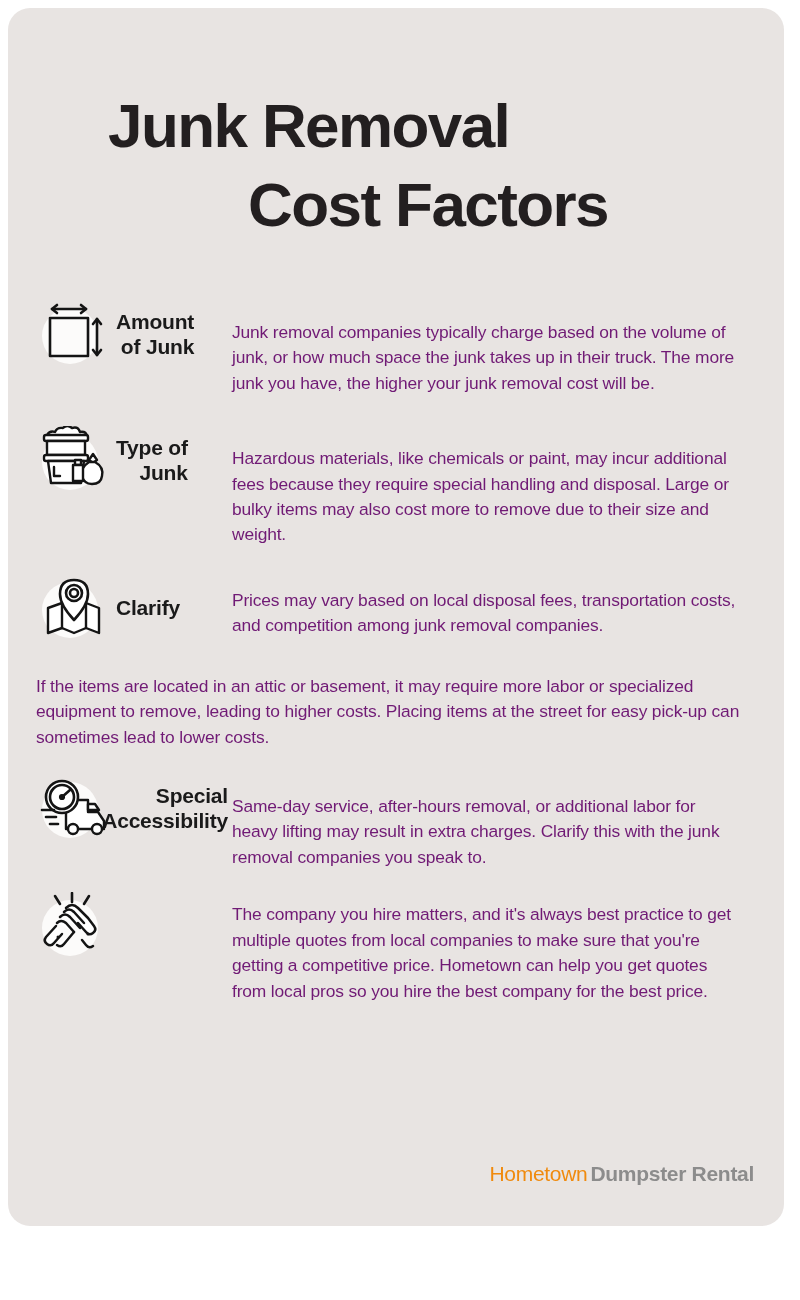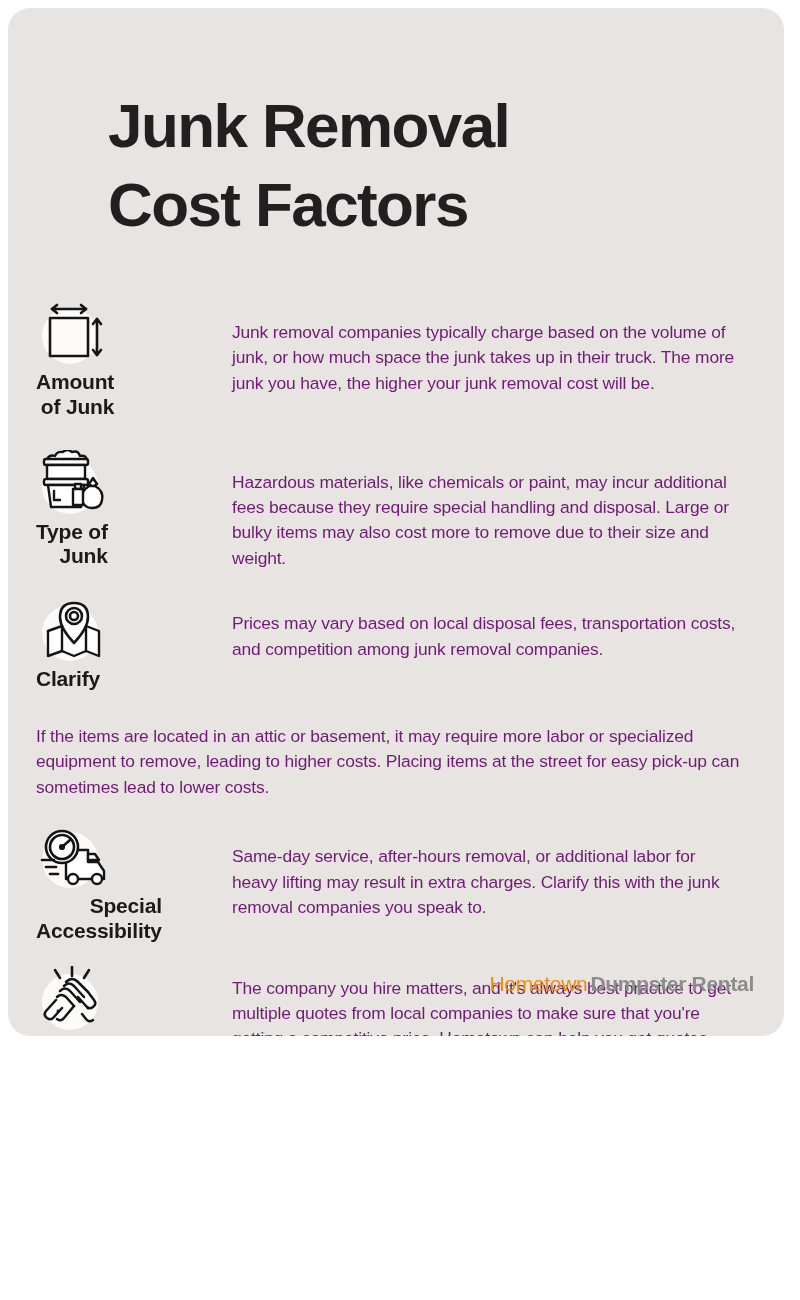--- a/index.html
+++ b/index.html
@@ -9,64 +9,64 @@
     height: 1300px;
     background: #ffffff;
     font-family: "Liberation Sans", sans-serif;
   }
 
   #infographic-card {
     position: absolute;
     left: 8px;
     top: 8px;
     width: 776px;
-    height: 1028px;
+    height: 1218px;
     background: #E8E4E2;
     border-radius: 22px;
     overflow: hidden;
   }
 
   
   #title-block {
     position: absolute;
     left: 100px;
     top: 86px;
     width: 640px;
   }
   .title-line {
     font-size: 62px;
     font-weight: bold;
     color: #231F20;
     letter-spacing: -1.6px;
     line-height: 1.02;
     white-space: nowrap;
   }
-  .title-line.second { margin-top: 16px; }
+  .title-line.second { margin-top: 16px; text-align: center; }
 
   
   #factor-list {
     position: absolute;
     left: 0;
     top: 292px;
     width: 776px;
   }
   .factor-row {
     position: relative;
     display: flex;
     align-items: flex-start;
     padding-left: 28px;
     padding-right: 42px;
   }
 
   .factor-left {
     width: 196px;
     flex: 0 0 196px;
     display: flex;
-    flex-direction: column;
-    align-items: flex-start;
+    flex-direction: row;
+    align-items: center;
     padding-right: 4px;
   }
 
   .icon-wrap {
     position: relative;
     width: 76px;
     height: 68px;
     margin-right: 4px;
   }
   .icon-wrap .disc {

